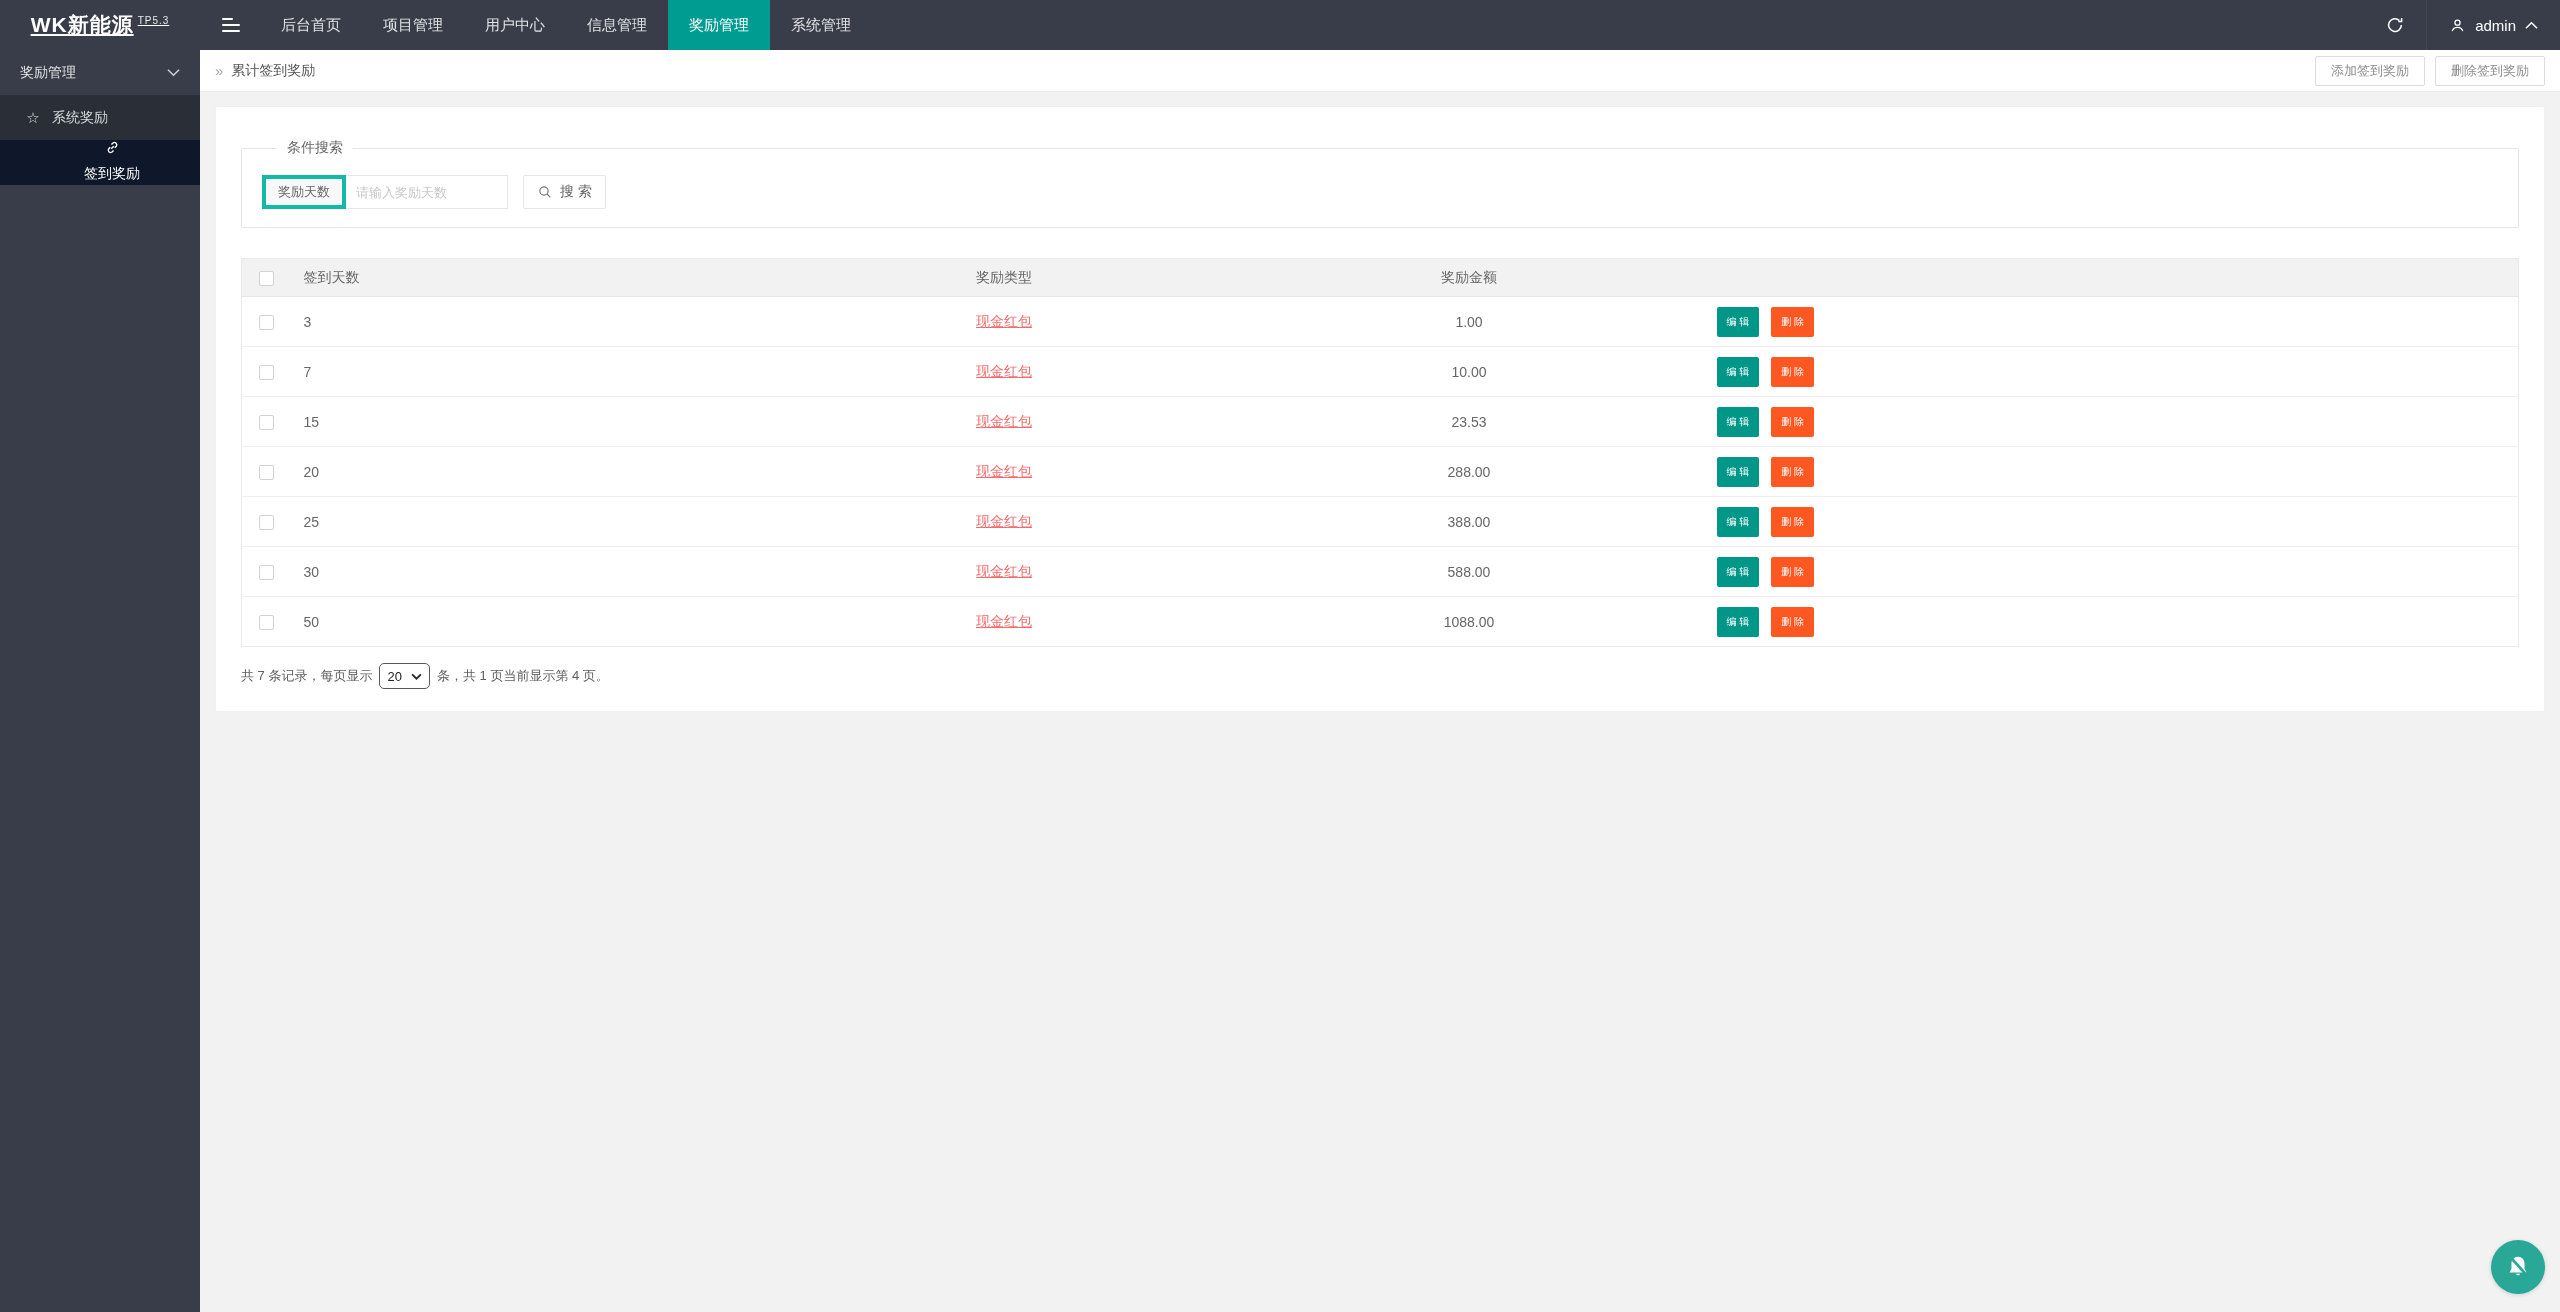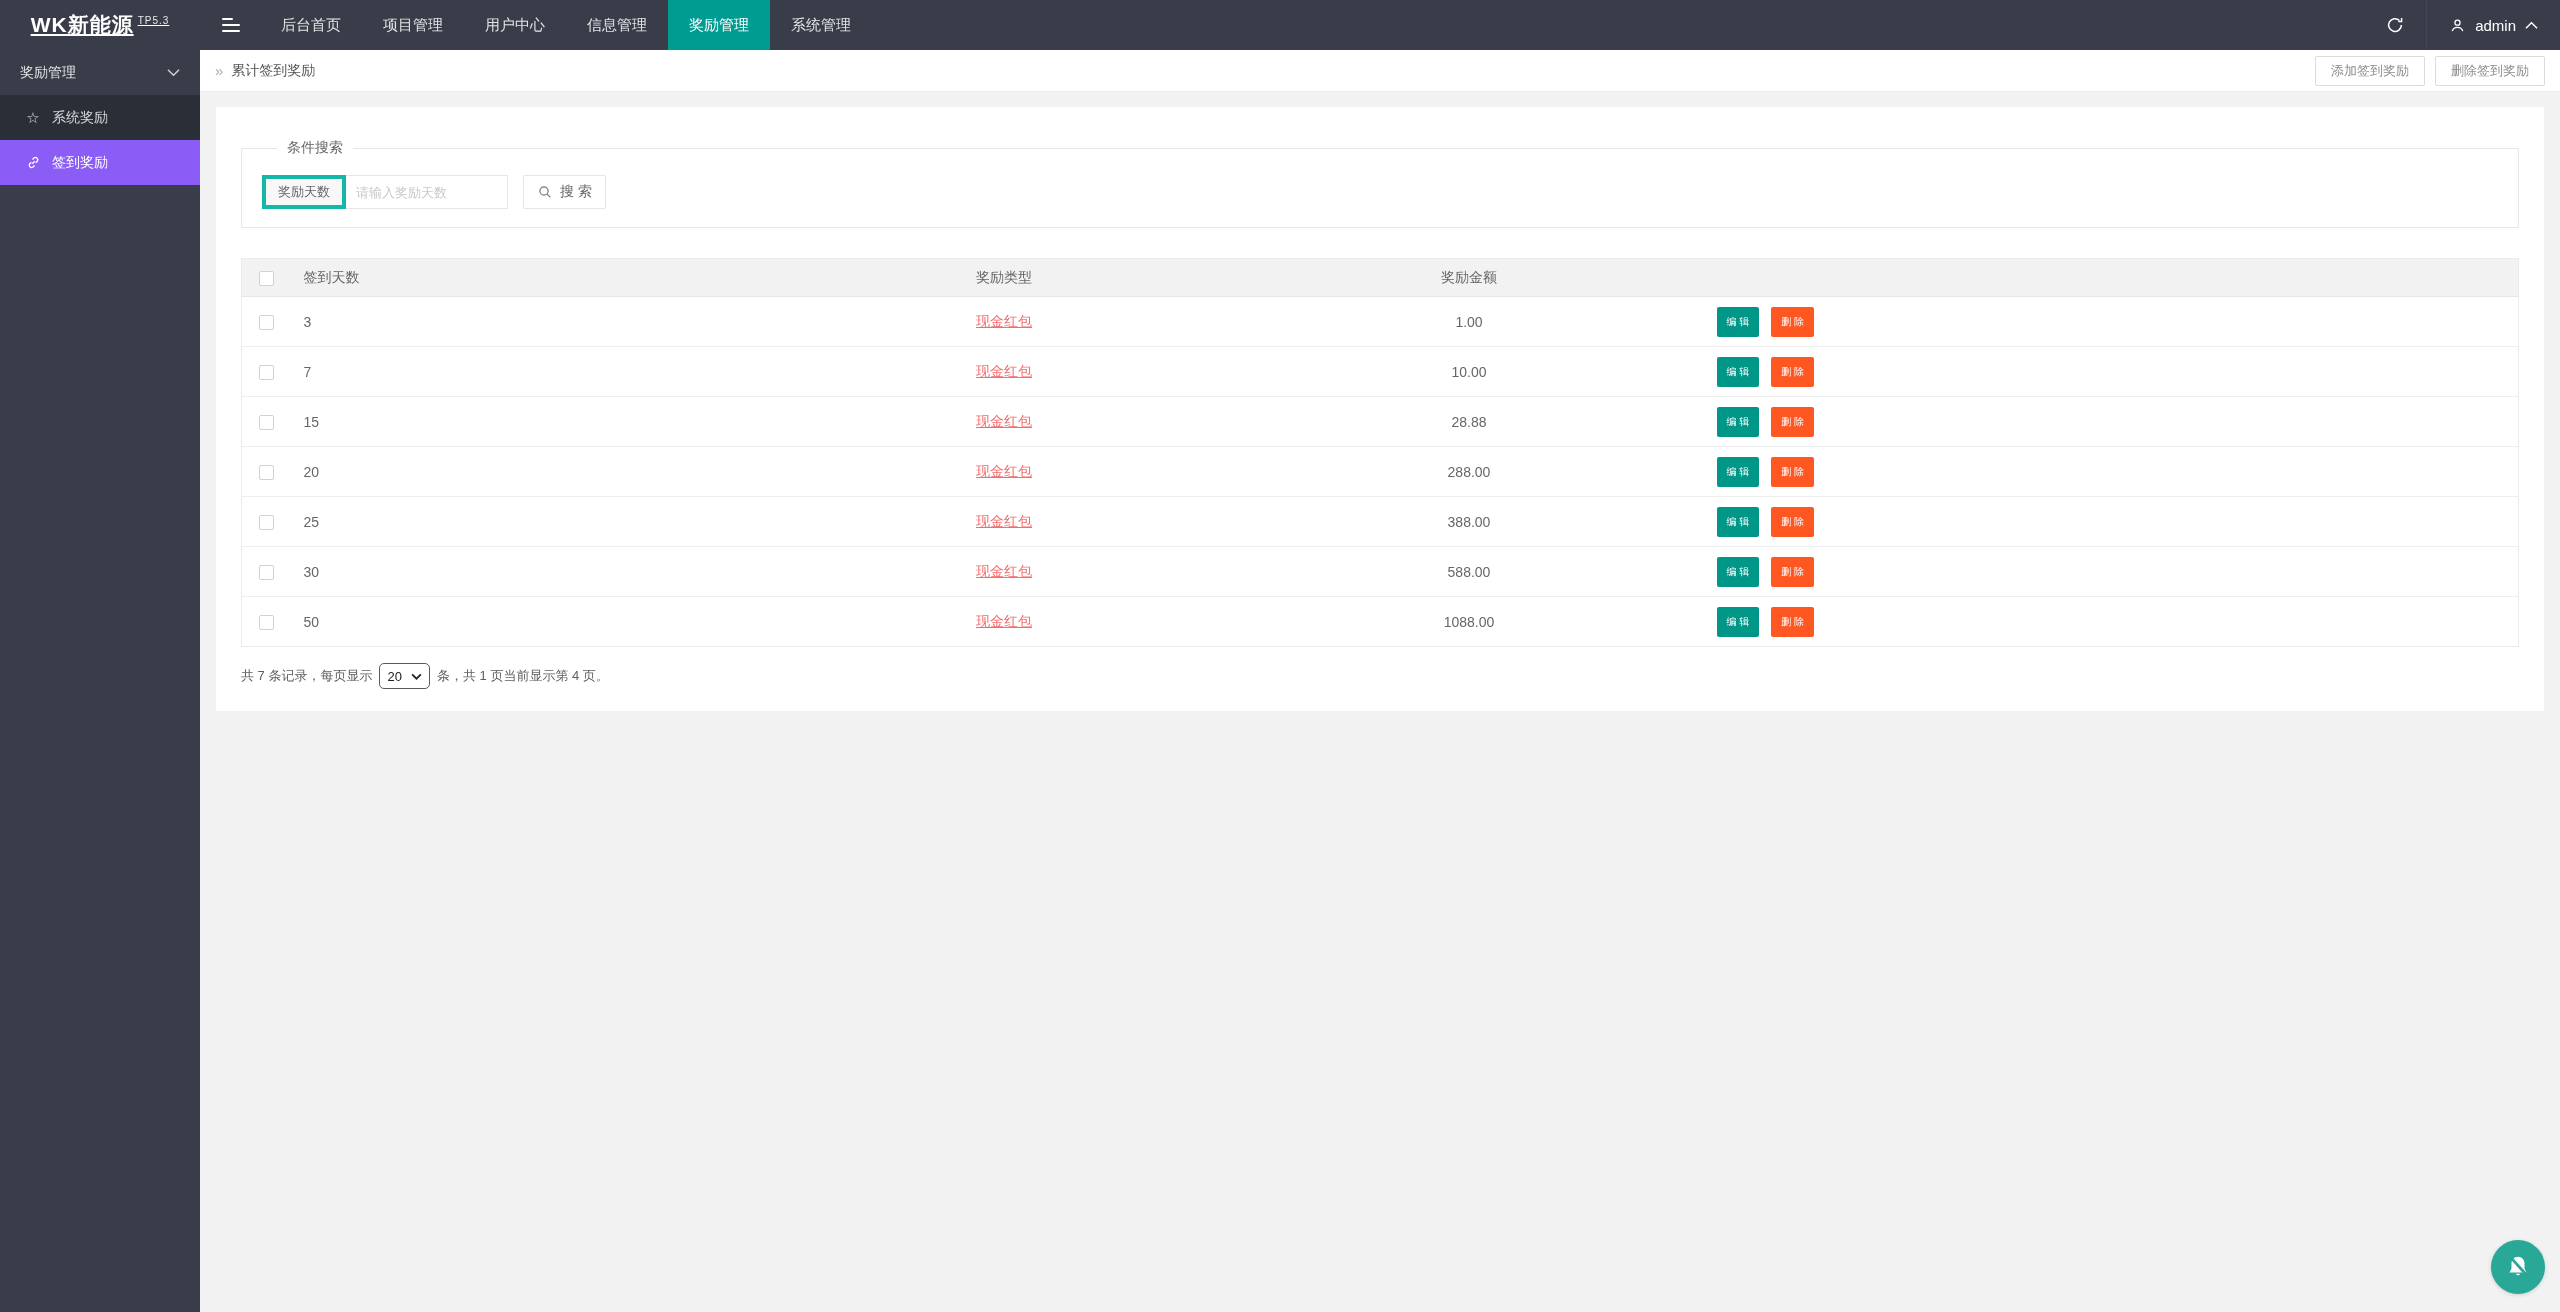--- a/index.html
+++ b/index.html
@@ -19,21 +19,21 @@
   .topbar-right { margin-left:auto; display:flex; align-items:stretch; }
   .icon-btn { display:flex; align-items:center; justify-content:center; width:62px; cursor:pointer; color:#fff; }
   .userbox { display:flex; align-items:center; gap:9px; padding:0 22px; color:#fff; font-size:15px; cursor:pointer; border-left:1px solid rgba(255,255,255,.06); }
 
   
   .sidebar { position:absolute; top:50px; left:0; bottom:0; width:200px; background:#393D49; z-index:20; }
   .side-group { height:45px; display:flex; align-items:center; padding:0 20px; color:rgba(255,255,255,.85); font-size:14px; cursor:pointer; }
   .side-group .chev { margin-left:auto; }
   .submenu { background:#2A2E37; }
   .side-item { height:45px; display:flex; align-items:center; gap:10px; padding-left:24px; color:rgba(255,255,255,.8); font-size:14px; cursor:pointer; text-decoration:none; }
-  .side-item.active { background:#8b5cf6; color:#fff; }
+  .side-item.active { background:#0f172a; color:#fff;flex-direction:column; }
   .side-item .ic { width:18px; display:inline-flex; justify-content:center; align-items:center; font-size:15px; }
 
   
   .main { position:absolute; top:50px; left:200px; right:0; bottom:0; }
   .page-header { height:42px; background:#fff; border-bottom:1px solid #ececec; display:flex; align-items:center; padding:0 15px; }
   .breadcrumb { display:flex; align-items:center; gap:8px; font-size:14px; }
   .breadcrumb .sep { color:#aaa; font-size:15px; }
   .breadcrumb .crumb { color:#555; }
   .header-actions { margin-left:auto; display:flex; gap:10px; }
   .btn-plain { height:30px; padding:0 15px; background:#fff; border:1px solid #dcdcdc; border-radius:2px; color:#8d8d8d; font-size:13px; cursor:pointer; }
@@ -203,21 +203,21 @@
               <td><span class="cb"></span></td>
               <td class="cell-days">7</td>
               <td><a class="type-link">现金红包</a></td>
               <td>10.00</td>
               <td class="cell-actions"><button class="btn-edit">编 辑</button><button class="btn-del">删 除</button></td>
             </tr>
             <tr>
               <td><span class="cb"></span></td>
               <td class="cell-days">15</td>
               <td><a class="type-link">现金红包</a></td>
-              <td>28.88</td>
+              <td>23.53</td>
               <td class="cell-actions"><button class="btn-edit">编 辑</button><button class="btn-del">删 除</button></td>
             </tr>
             <tr>
               <td><span class="cb"></span></td>
               <td class="cell-days">20</td>
               <td><a class="type-link">现金红包</a></td>
               <td>288.00</td>
               <td class="cell-actions"><button class="btn-edit">编 辑</button><button class="btn-del">删 除</button></td>
             </tr>
             <tr>

